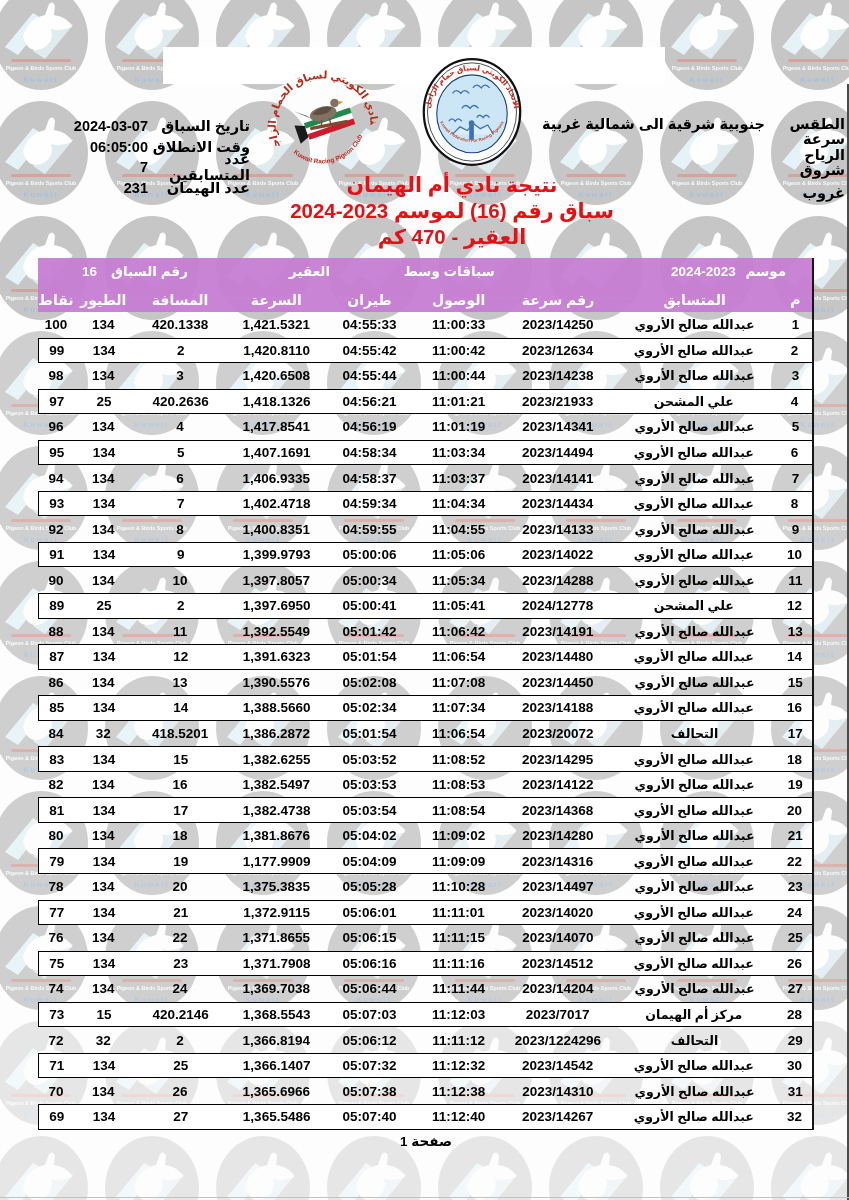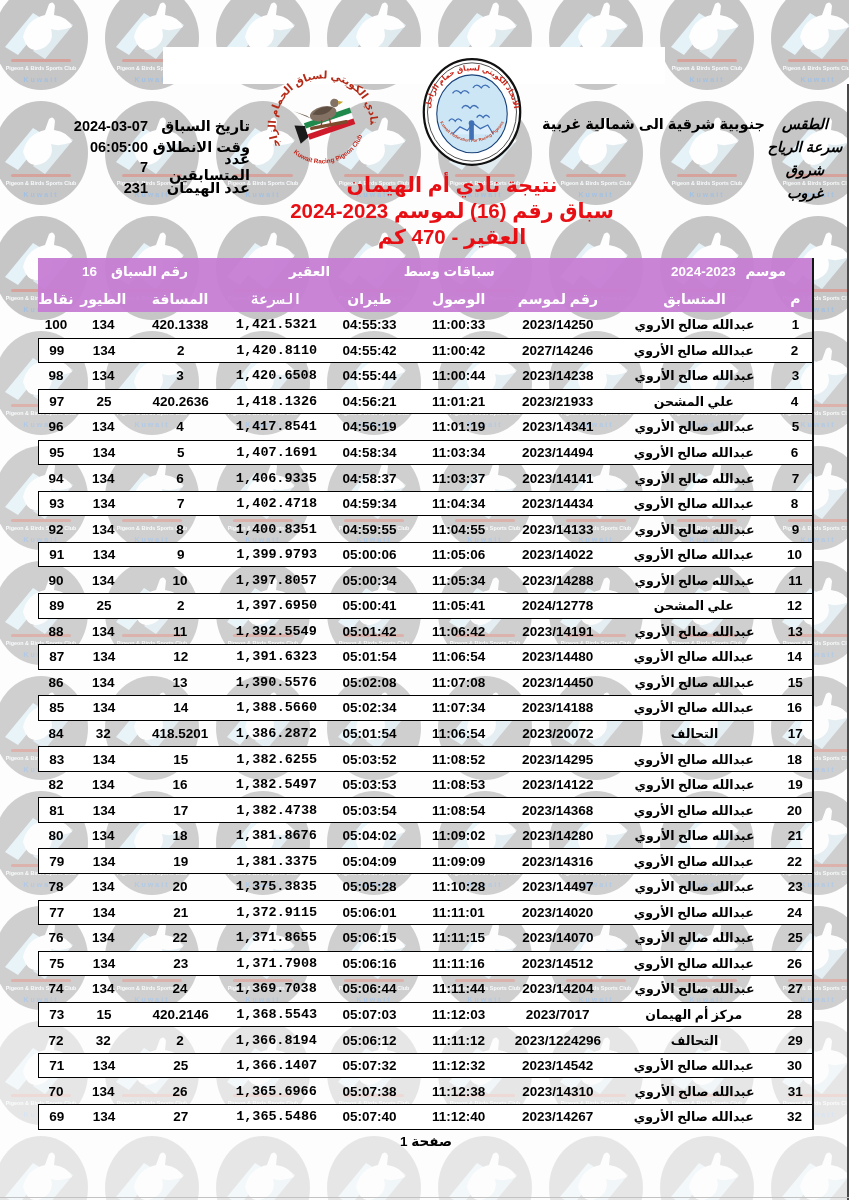--- a/index.html
+++ b/index.html
@@ -10,21 +10,21 @@
   .logo-left{position:absolute;left:264px;top:58px;width:116px;height:126px;transform:rotate(-14deg);}
   .logo-center{position:absolute;left:421px;top:55px;width:102px;height:114px;}
 
   .info-left{position:absolute;left:40px;top:116px;width:210px;direction:rtl;font-weight:bold;font-size:14.5px;}
   .info-left .irow{display:flex;height:20.5px;align-items:center;}
   .info-left .ilabel{width:102px;text-align:right;}
   .info-left .ival{width:108px;text-align:right;direction:ltr;}
 
   .info-right{position:absolute;right:4px;top:112px;width:345px;direction:rtl;font-weight:bold;font-size:14.5px;}
   .info-right .irow{display:flex;height:23px;align-items:center;}
-  .info-right .ilabel{width:80px;text-align:center;font-style:italic;}
+  .info-right .ilabel{width:80px;text-align:right;}
   .info-right .ival{width:265px;text-align:right;white-space:nowrap;}
   .info-right .ival.ltr{direction:ltr;}
 
   .title{position:absolute;left:252px;top:172px;width:400px;text-align:center;color:#e80f14;
          font-weight:bold;font-size:20.5px;line-height:26px;}
 
   .rtable{position:absolute;left:38px;top:258px;width:776px;}
   .thead{position:relative;height:54px;background:rgba(199,124,211,.94);color:#fff;font-weight:bold;}
   .meta{position:absolute;top:5px;font-size:13.5px;white-space:nowrap;transform:translateX(-50%);}
   .m-season{left:89%;}
@@ -33,21 +33,21 @@
   .m-race{left:12.5%;}
   .m-race .mval{margin-right:10px;}
   .m-season .mval{margin-right:6px;}
   .cols{position:absolute;bottom:4px;left:0;right:0;display:flex;direction:rtl;font-size:14px;}
   .cell{text-align:center;box-sizing:border-box;}
   .c-rank{width:4.8%;}
   .c-name{width:21.2%;}
   .c-ring{width:14.0%;}
   .c-arr{width:11.6%;}
   .c-fly{width:11.4%;}
-  .c-spd{width:12.6%;font-family:Liberation Mono, monospace;}
+  .c-spd{width:12.6%;}
   .c-dst{width:12.2%;}
   .c-brd{width:7.6%;}
   .c-pts{width:4.6%;}
   .tbody{position:relative;}
   .trow{display:flex;direction:rtl;height:25.56px;align-items:center;font-weight:bold;
         font-size:13.5px;box-sizing:border-box;}
   .trow.boxed{background:#fff;border:1.6px solid #000;}
   .trow .c-name{font-size:12.5px;}
   .trow .c-ring,.trow .c-arr,.trow .c-fly,.trow .c-spd,.trow .c-dst{direction:ltr;}
   .vline{position:absolute;left:812px;top:258px;width:2px;height:872px;background:#161616;}
@@ -961,21 +961,21 @@
       </span>
       <span class="meta m-cat">سباقات وسط</span>
       <span class="meta m-station">العقير</span>
       <span class="meta m-race">
         <span>رقم السباق</span>
         <span class="mval">16</span>
       </span>
       <div class="cols">
         <span class="cell c-rank">م</span>
         <span class="cell c-name">المتسابق</span>
-        <span class="cell c-ring">رقم لموسم</span>
+        <span class="cell c-ring">رقم سرعة</span>
         <span class="cell c-arr">الوصول</span>
         <span class="cell c-fly">طيران</span>
         <span class="cell c-spd">السرعة</span>
         <span class="cell c-dst">المسافة</span>
         <span class="cell c-brd">الطيور</span>
         <span class="cell c-pts">نقاط</span>
       </div>
     </div>
     <div class="tbody" id="tbody">
         <div class="trow">
@@ -985,21 +985,21 @@
           <span class="cell c-arr">11:00:33</span>
           <span class="cell c-fly">04:55:33</span>
           <span class="cell c-spd">1,421.5321</span>
           <span class="cell c-dst">420.1338</span>
           <span class="cell c-brd">134</span>
           <span class="cell c-pts">100</span>
         </div>
         <div class="trow boxed">
           <span class="cell c-rank">2</span>
           <span class="cell c-name">عبدالله صالح الأروي</span>
-          <span class="cell c-ring">2027/14246</span>
+          <span class="cell c-ring">2023/12634</span>
           <span class="cell c-arr">11:00:42</span>
           <span class="cell c-fly">04:55:42</span>
           <span class="cell c-spd">1,420.8110</span>
           <span class="cell c-dst">2</span>
           <span class="cell c-brd">134</span>
           <span class="cell c-pts">99</span>
         </div>
         <div class="trow">
           <span class="cell c-rank">3</span>
           <span class="cell c-name">عبدالله صالح الأروي</span>
@@ -1208,21 +1208,21 @@
           <span class="cell c-dst">18</span>
           <span class="cell c-brd">134</span>
           <span class="cell c-pts">80</span>
         </div>
         <div class="trow boxed">
           <span class="cell c-rank">22</span>
           <span class="cell c-name">عبدالله صالح الأروي</span>
           <span class="cell c-ring">2023/14316</span>
           <span class="cell c-arr">11:09:09</span>
           <span class="cell c-fly">05:04:09</span>
-          <span class="cell c-spd">1,381.3375</span>
+          <span class="cell c-spd">1,177.9909</span>
           <span class="cell c-dst">19</span>
           <span class="cell c-brd">134</span>
           <span class="cell c-pts">79</span>
         </div>
         <div class="trow">
           <span class="cell c-rank">23</span>
           <span class="cell c-name">عبدالله صالح الأروي</span>
           <span class="cell c-ring">2023/14497</span>
           <span class="cell c-arr">11:10:28</span>
           <span class="cell c-fly">05:05:28</span>

